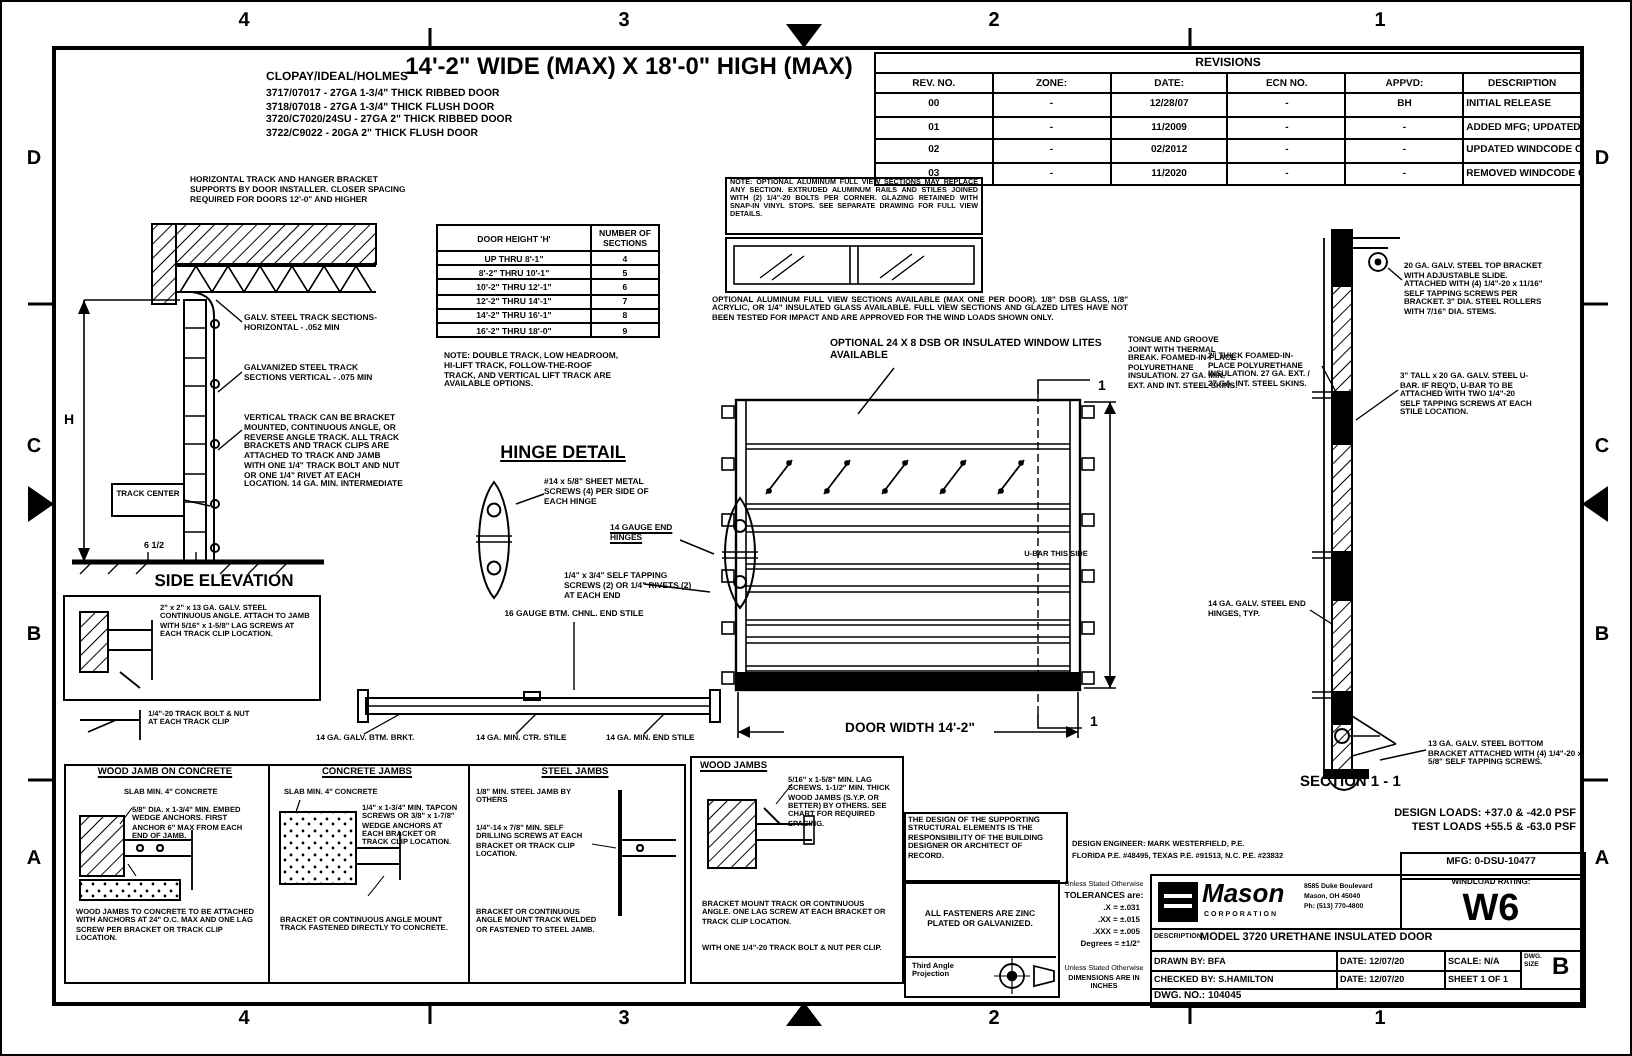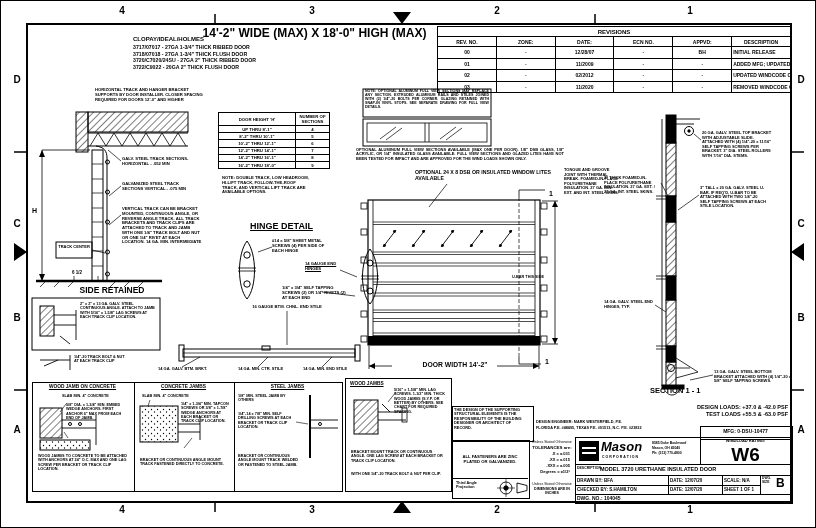--- a/index.html
+++ b/index.html
@@ -295,21 +295,21 @@
     </table>
   <div class="t b" style="left:222px;top:176px;width:88px;font-size:4.2px">NOTE: DOUBLE TRACK, LOW HEADROOM, HI-LIFT TRACK, FOLLOW-THE-ROOF TRACK, AND VERTICAL LIFT TRACK ARE AVAILABLE OPTIONS.</div>
 
   <div class="t b" style="left:95px;top:88px;width:118px;font-size:4.2px">HORIZONTAL TRACK AND HANGER BRACKET SUPPORTS BY DOOR INSTALLER. CLOSER SPACING REQUIRED FOR DOORS 12'-0" AND HIGHER</div>
   <div class="t b" style="left:122px;top:157px;width:72px;font-size:4.2px">GALV. STEEL TRACK SECTIONS- HORIZONTAL - .052 MIN</div>
   <div class="t b" style="left:122px;top:182px;width:72px;font-size:4.2px">GALVANIZED STEEL TRACK SECTIONS VERTICAL - .075 MIN</div>
   <div class="t b" style="left:122px;top:207px;width:80px;font-size:4.2px">VERTICAL TRACK CAN BE BRACKET MOUNTED, CONTINUOUS ANGLE, OR REVERSE ANGLE TRACK. ALL TRACK BRACKETS AND TRACK CLIPS ARE ATTACHED TO TRACK AND JAMB WITH ONE 1/4" TRACK BOLT AND NUT OR ONE 1/4" RIVET AT EACH LOCATION. 14 GA. MIN. INTERMEDIATE</div>
   <div class="t b c" style="left:57px;top:245px;width:34px;font-size:4px">TRACK CENTER</div>
   <div class="t b" style="left:32px;top:207px;width:10px;font-size:7px">H</div>
   <div class="t b" style="left:72px;top:270px;width:30px;font-size:4.5px">6 1/2</div>
-  <div class="t b c" style="left:52px;top:286px;width:120px;font-size:8.5px">SIDE RETAINED</div>
+  <div class="t b c" style="left:52px;top:286px;width:120px;font-size:8.5px">SIDE ELEVATION</div>
 
   <div class="t b" style="left:80px;top:302px;width:76px;font-size:3.8px">2" x 2" x 13 GA. GALV. STEEL CONTINUOUS ANGLE. ATTACH TO JAMB WITH 5/16" x 1-5/8" LAG SCREWS AT EACH TRACK CLIP LOCATION.</div>
   <div class="t b" style="left:74px;top:355px;width:54px;font-size:3.8px">1/4"-20 TRACK BOLT &amp; NUT AT EACH TRACK CLIP</div>
 
   <div class="t b c u" style="left:229px;top:221px;width:105px;font-size:9px">HINGE DETAIL</div>
   <div class="t b" style="left:272px;top:239px;width:62px;font-size:4.2px">#14 x 5/8" SHEET METAL SCREWS (4) PER SIDE OF EACH HINGE</div>
   <div class="t b u" style="left:305px;top:262px;width:48px;font-size:4.2px">14 GAUGE END HINGES</div>
   <div class="t b" style="left:282px;top:286px;width:64px;font-size:4.2px">1/4" x 3/4" SELF TAPPING SCREWS (2) OR 1/4" RIVETS (2) AT EACH END</div>
   <div class="t b c" style="left:237px;top:305px;width:100px;font-size:4.2px">16 GAUGE BTM. CHNL. END STILE</div>
   <div class="t b" style="left:158px;top:367px;width:55px;font-size:4px">14 GA. GALV. BTM. BRKT.</div>

